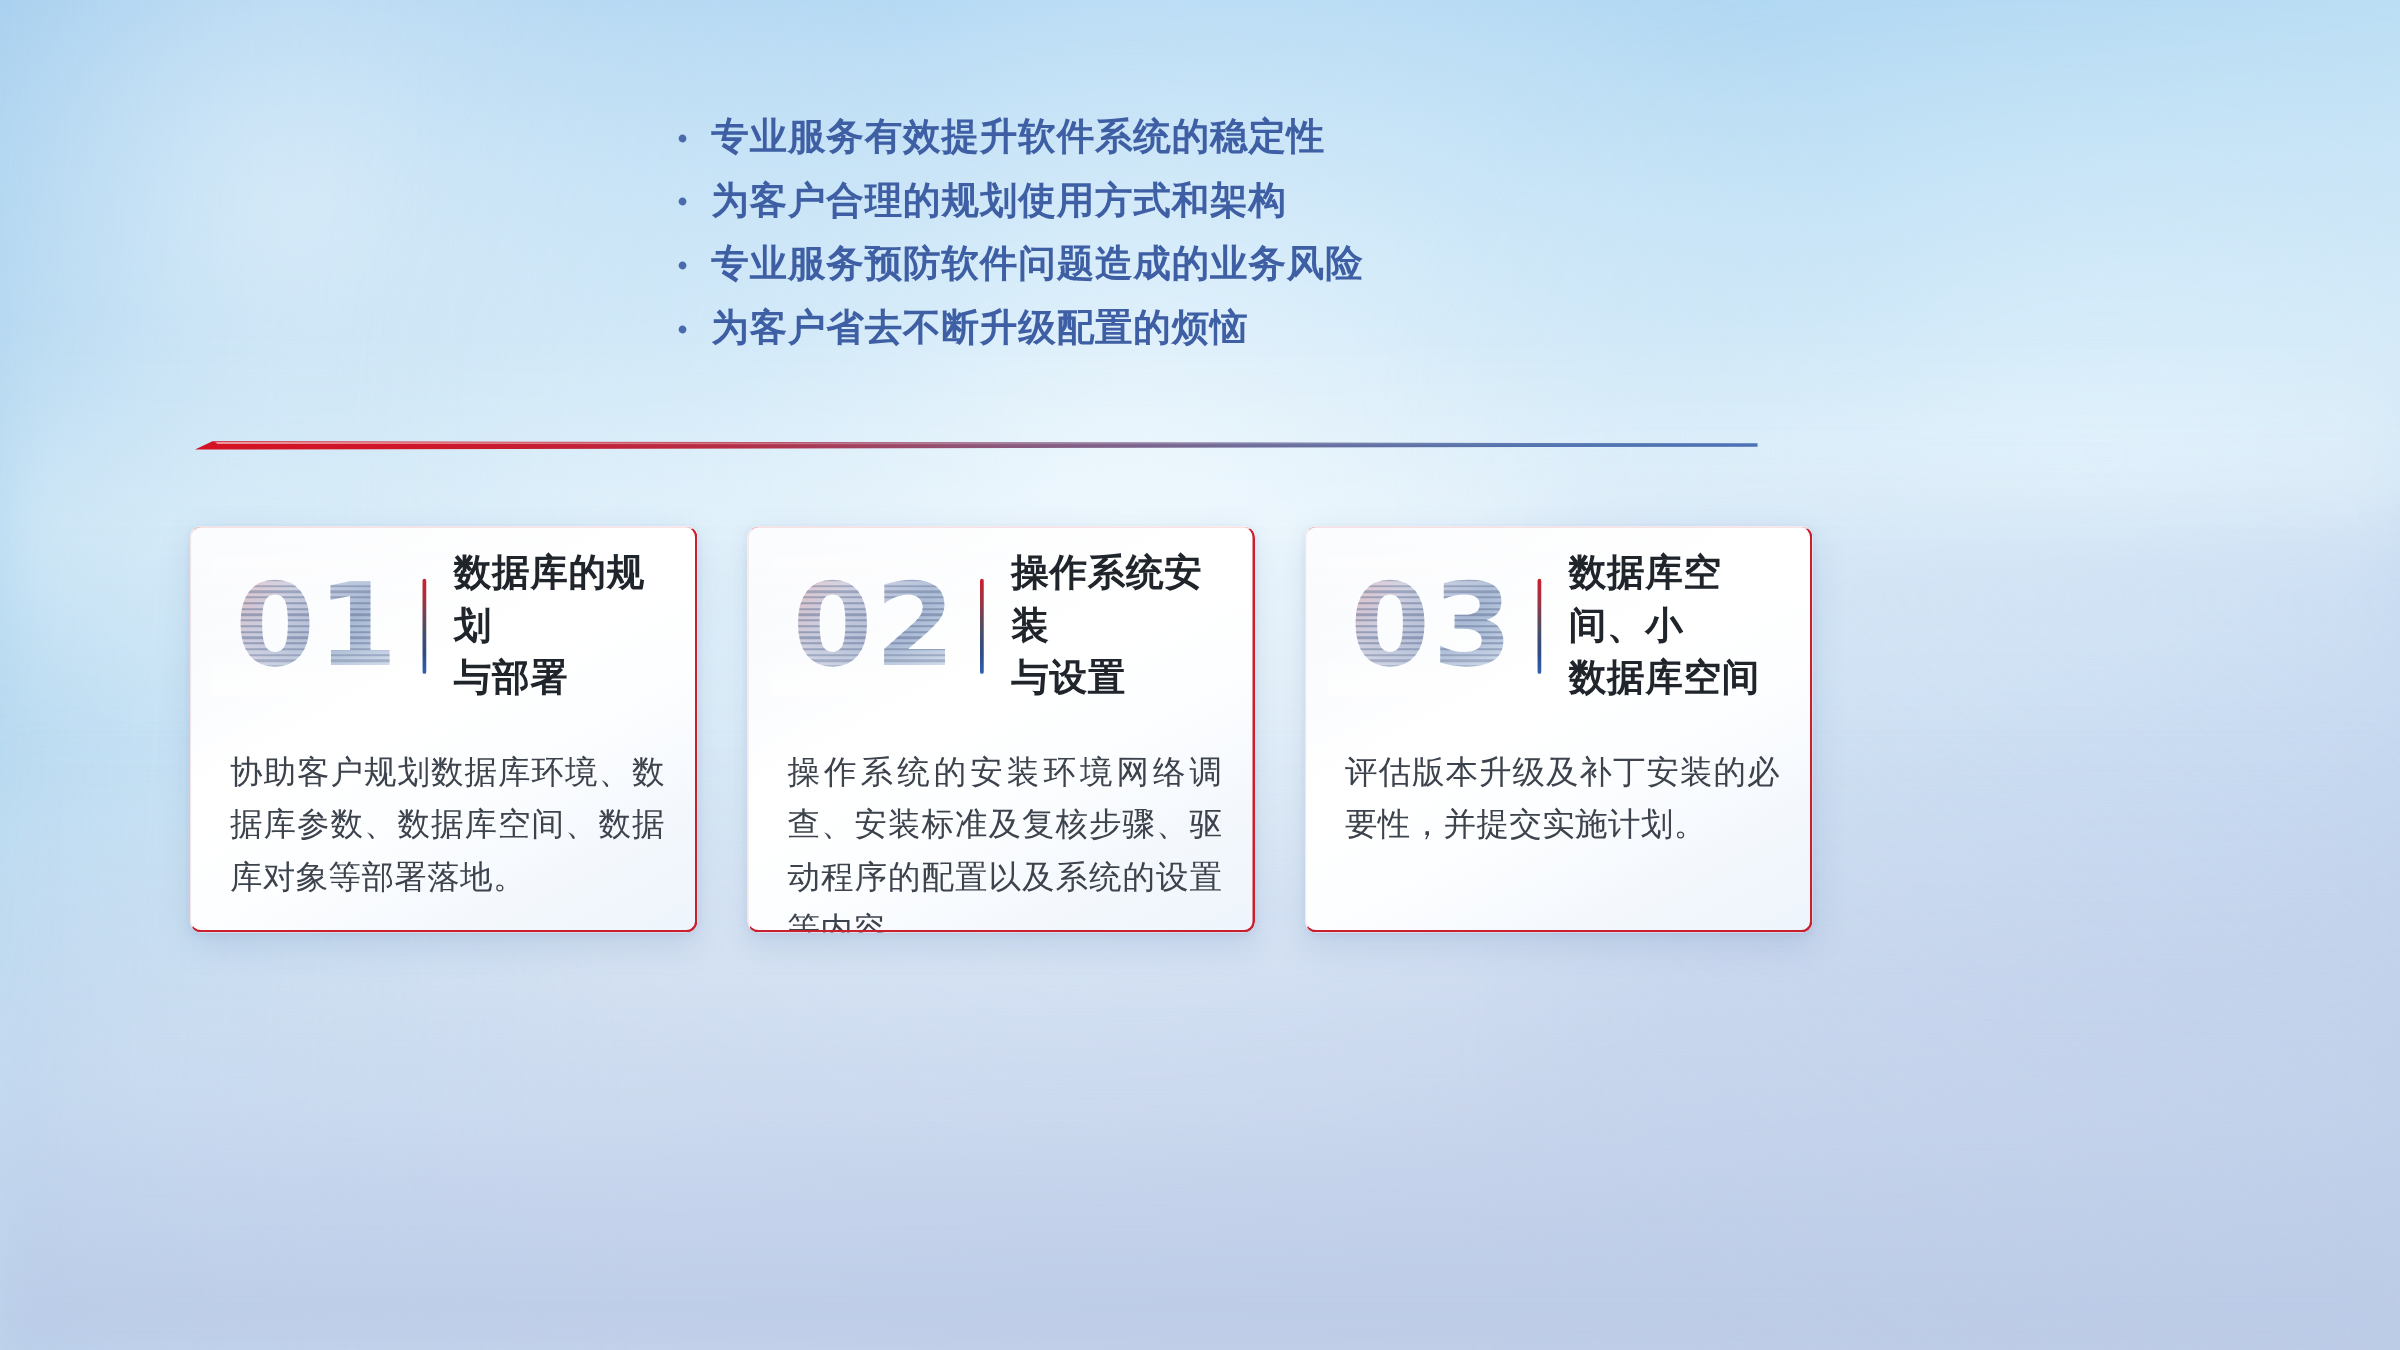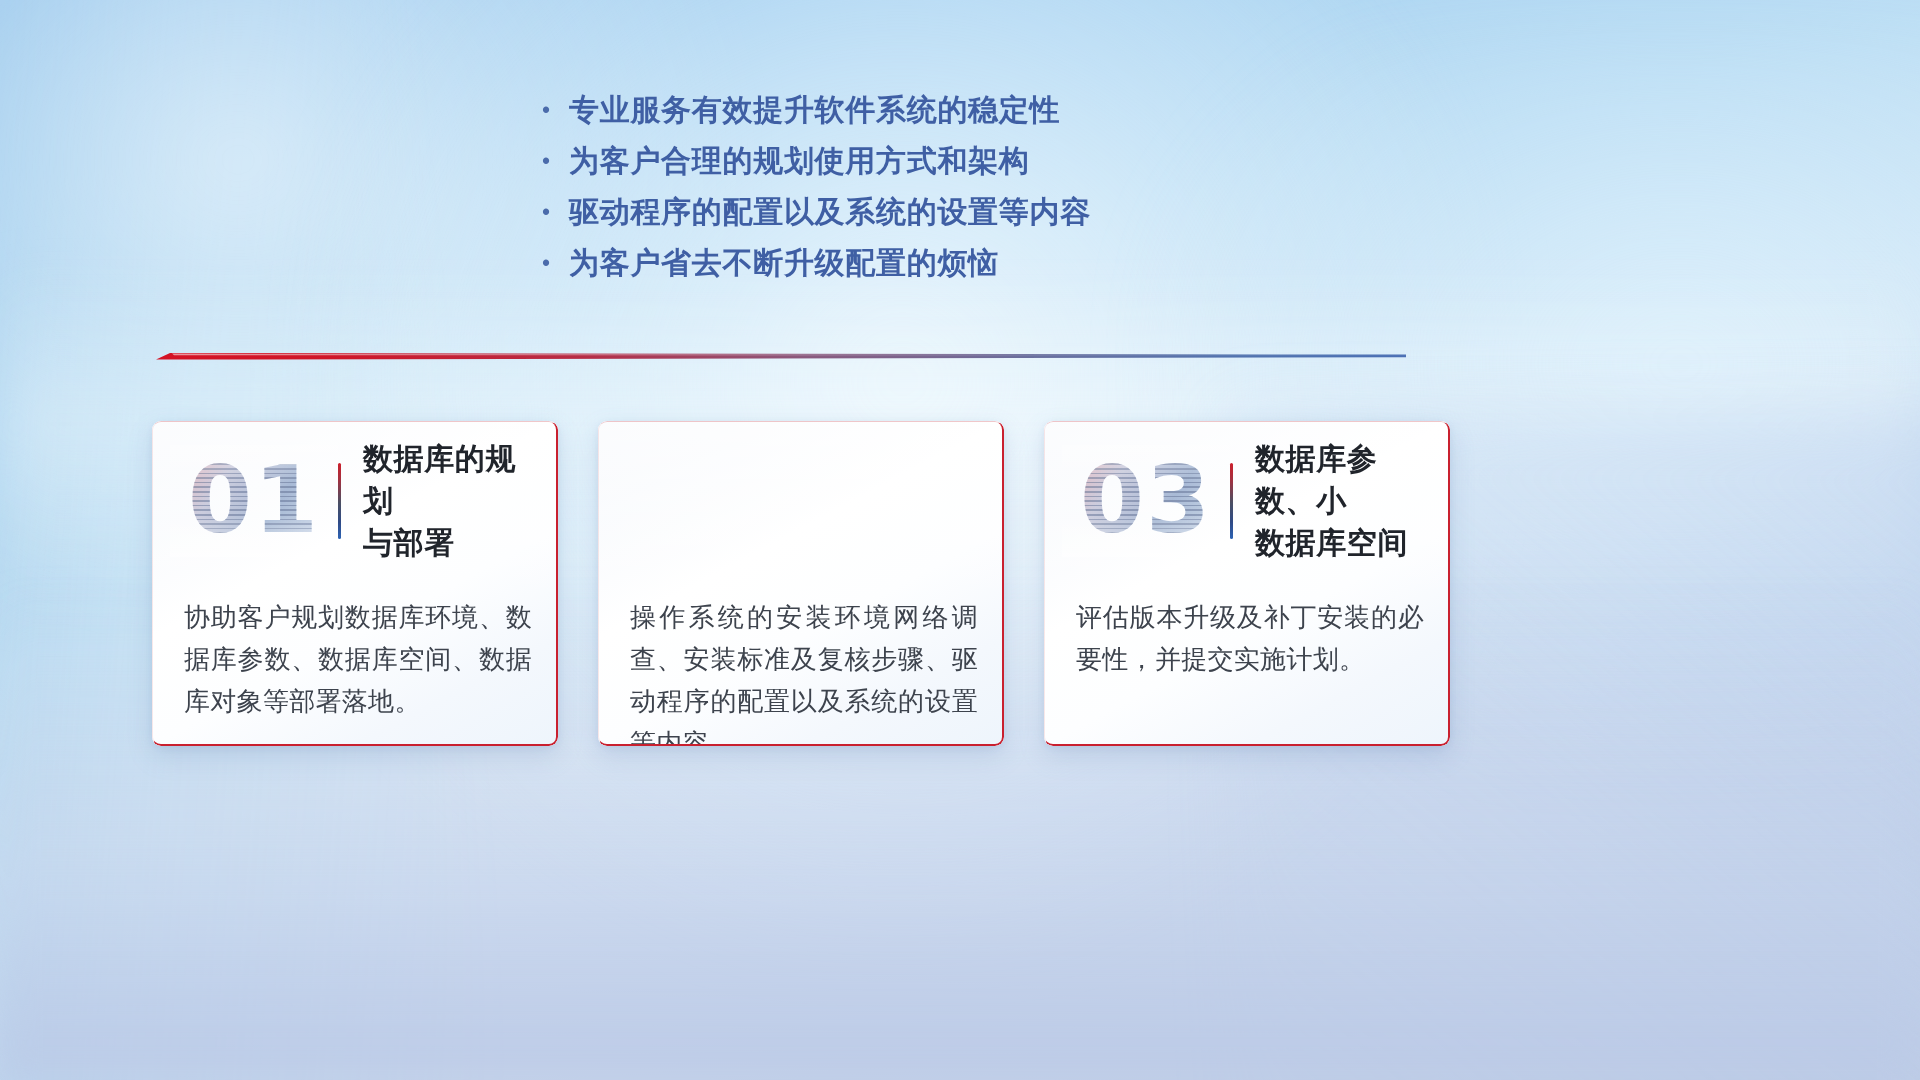--- a/index.html
+++ b/index.html
@@ -204,21 +204,21 @@
     <span class="bullet-text">专业服务有效提升软件系统的稳定性</span>
   </div>
 
   <div class="bullet-row">
     <span class="bullet-dot">•</span>
     <span class="bullet-text">为客户合理的规划使用方式和架构</span>
   </div>
 
   <div class="bullet-row">
     <span class="bullet-dot">•</span>
-    <span class="bullet-text">驱动程序的配置以及系统的设置等内容</span>
+    <span class="bullet-text">专业服务预防软件问题造成的业务风险</span>
   </div>
 
   <div class="bullet-row">
     <span class="bullet-dot">•</span>
     <span class="bullet-text">为客户省去不断升级配置的烦恼</span>
   </div>
 
 </div>
 
 <div id="divider">
@@ -258,34 +258,45 @@
         <span class="t-line">数据库的规划</span>
         <span class="t-line">与部署</span>
       </div>
     </div>
     <div class="card-desc">协助客户规划数据库环境、数据库参数、数据库空间、数据库对象等部署落地。</div>
     <div class="card-accent"></div>
   </div>
 
   <div class="card">
     <div class="card-sheen"></div>
+    <div class="card-head">
+      <div class="card-number">
+        <span class="num-glyph">02</span>
+        <span class="num-fade"></span>
+      </div>
+      <div class="card-bar"></div>
+      <div class="card-title">
+        <span class="t-line">操作系统安装</span>
+        <span class="t-line">与设置</span>
+      </div>
+    </div>
     <div class="card-desc">操作系统的安装环境网络调查、安装标准及复核步骤、驱动程序的配置以及系统的设置等内容。</div>
     <div class="card-accent"></div>
   </div>
 
   <div class="card">
     <div class="card-sheen"></div>
     <div class="card-head">
       <div class="card-number">
         <span class="num-glyph">03</span>
         <span class="num-fade"></span>
       </div>
       <div class="card-bar"></div>
       <div class="card-title">
-        <span class="t-line">数据库参数、小</span>
+        <span class="t-line">数据库空间、小</span>
         <span class="t-line">数据库空间</span>
       </div>
     </div>
     <div class="card-desc">评估版本升级及补丁安装的必要性，并提交实施计划。</div>
     <div class="card-accent"></div>
   </div>
 
 </div>
 
 </body></html>

